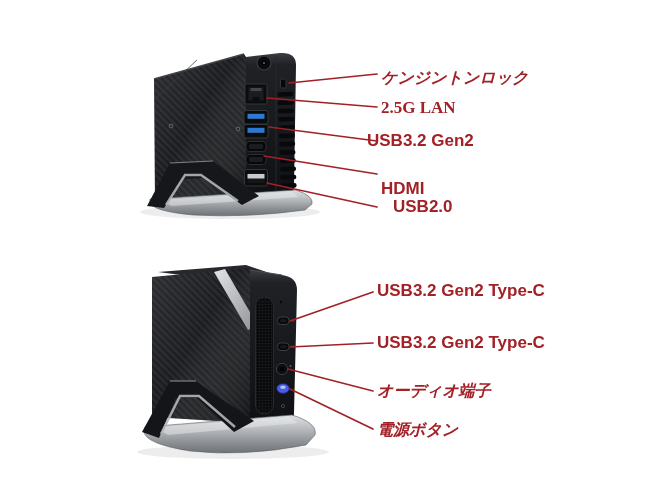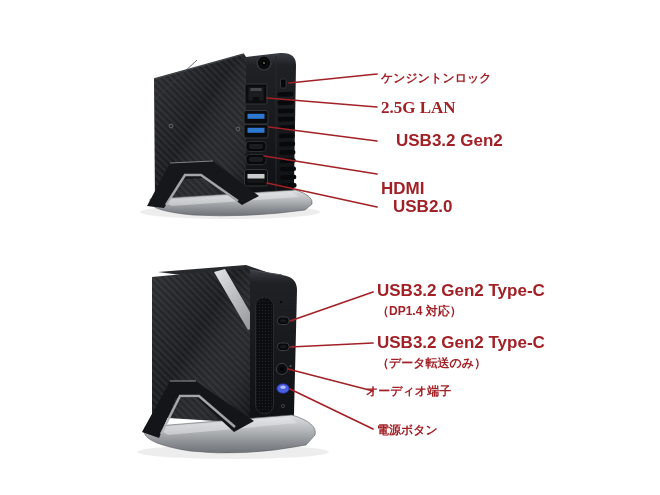--- a/index.html
+++ b/index.html
@@ -11,29 +11,29 @@
   .canvas{
     position:relative;width:660px;height:495px;background:#ffffff;
     font-family:"Liberation Sans","DejaVu Sans",sans-serif;overflow:hidden;
   }
   .artwork{position:absolute;left:0;top:0;}
   .callout{
     position:absolute;color:var(--accent);font-weight:bold;
     font-size:17px;line-height:20px;white-space:nowrap;letter-spacing:0;
   }
   .callout .ln{display:block;}
-  .callout .jp{font-size:12px;}
+  .callout .jp{font-size:16px;font-style:italic;}
   .r0{left:381px;top:68px;}
   .r1{left:381px;top:98px;font-family:Liberation Serif, serif;}
-  .r2{left:396px;top:131px;}
+  .r2{left:367px;top:131px;}
   .r3{left:381px;top:179px;}
   .r4{left:393px;top:197px;}
   .f0{left:377px;top:281px;}
   .f1{left:377px;top:333px;}
-  .f2{left:366px;top:381px;text-align:center;}
+  .f2{left:377px;top:381px;text-align:center;}
   .f3{left:377px;top:420px;}
 </style>
 </head>
 <body style="background: rgb(255, 255, 255);">
 
 <div class="canvas">
 
   <svg class="artwork" width="660" height="495" viewBox="0 0 660 495">
     <defs>
       <pattern id="carbon" width="5" height="5" patternUnits="userSpaceOnUse" patternTransform="rotate(45)">
@@ -213,25 +213,23 @@
   </div>
   <div class="callout r3">
     <span class="ln">HDMI</span>
   </div>
   <div class="callout r4">
     <span class="ln">USB2.0</span>
   </div>
 
   <div class="callout f0">
     <span class="ln">USB3.2 Gen2 Type-C</span>
-    <span class="ln jp">（DP1.4 対応）</span>
   </div>
   <div class="callout f1">
     <span class="ln">USB3.2 Gen2 Type-C</span>
-    <span class="ln jp">（データ転送のみ）</span>
   </div>
   <div class="callout f2">
     <span class="ln jp">オーディオ端子</span>
   </div>
   <div class="callout f3">
     <span class="ln jp">電源ボタン</span>
   </div>
 
 </div>
 

